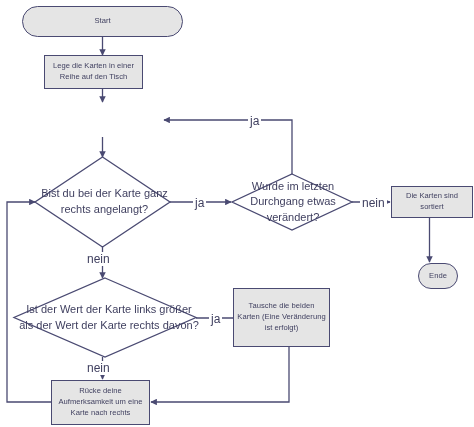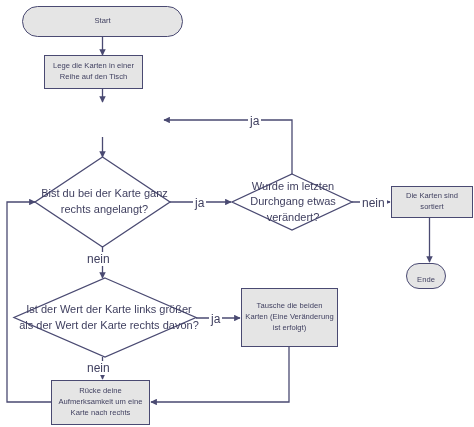--- a/index.html
+++ b/index.html
@@ -141,34 +141,34 @@
     </svg>
     <div class="diamond-label" style="padding:0 1px;align-items:center;">
       <span>Wurde im letzten Durchgang etwas verändert?</span>
     </div>
   </div>
 
   <div class="node" style="left:391px; top:186px; width:82px; height:32px;">
     <span>Die Karten sind sortiert</span>
   </div>
 
-  <div class="node terminal" style="left:406px; top:263px; width:40px; height:26px;align-items:flex-end;">
+  <div class="node terminal" style="left:418px; top:263px; width:40px; height:26px;">
     <span>Ende</span>
   </div>
 
   <div class="diamond-wrap" style="left:14px; top:278px; width:182px; height:79px;">
     <svg width="182" height="79" viewBox="0 0 182 79">
       <polygon points="91,0 182,39.5 91,79 0,39.5" fill="#ffffff" stroke="#4a4a72" stroke-width="1.3"></polygon>
     </svg>
     <div class="diamond-label" style="padding:0 4px;text-align:center;">
       <span>Ist der Wert der Karte links größer als der Wert der Karte rechts davon?</span>
     </div>
   </div>
 
-  <div class="node" style="left:241px; top:288px; width:97px; height:59px;">
+  <div class="node" style="left:233px; top:288px; width:97px; height:59px;">
     <span>Tausche die beiden Karten (Eine Veränderung ist erfolgt)</span>
   </div>
 
   <div class="node" style="left:51px; top:380px; width:99px; height:45px;">
     <span>Rücke deine Aufmerksamkeit um eine Karte nach rechts</span>
   </div>
 
   <div class="edge-label" style="left:193px; top:196px;">ja</div>
 
   <div class="edge-label" style="left:85px; top:252px;">nein</div>

